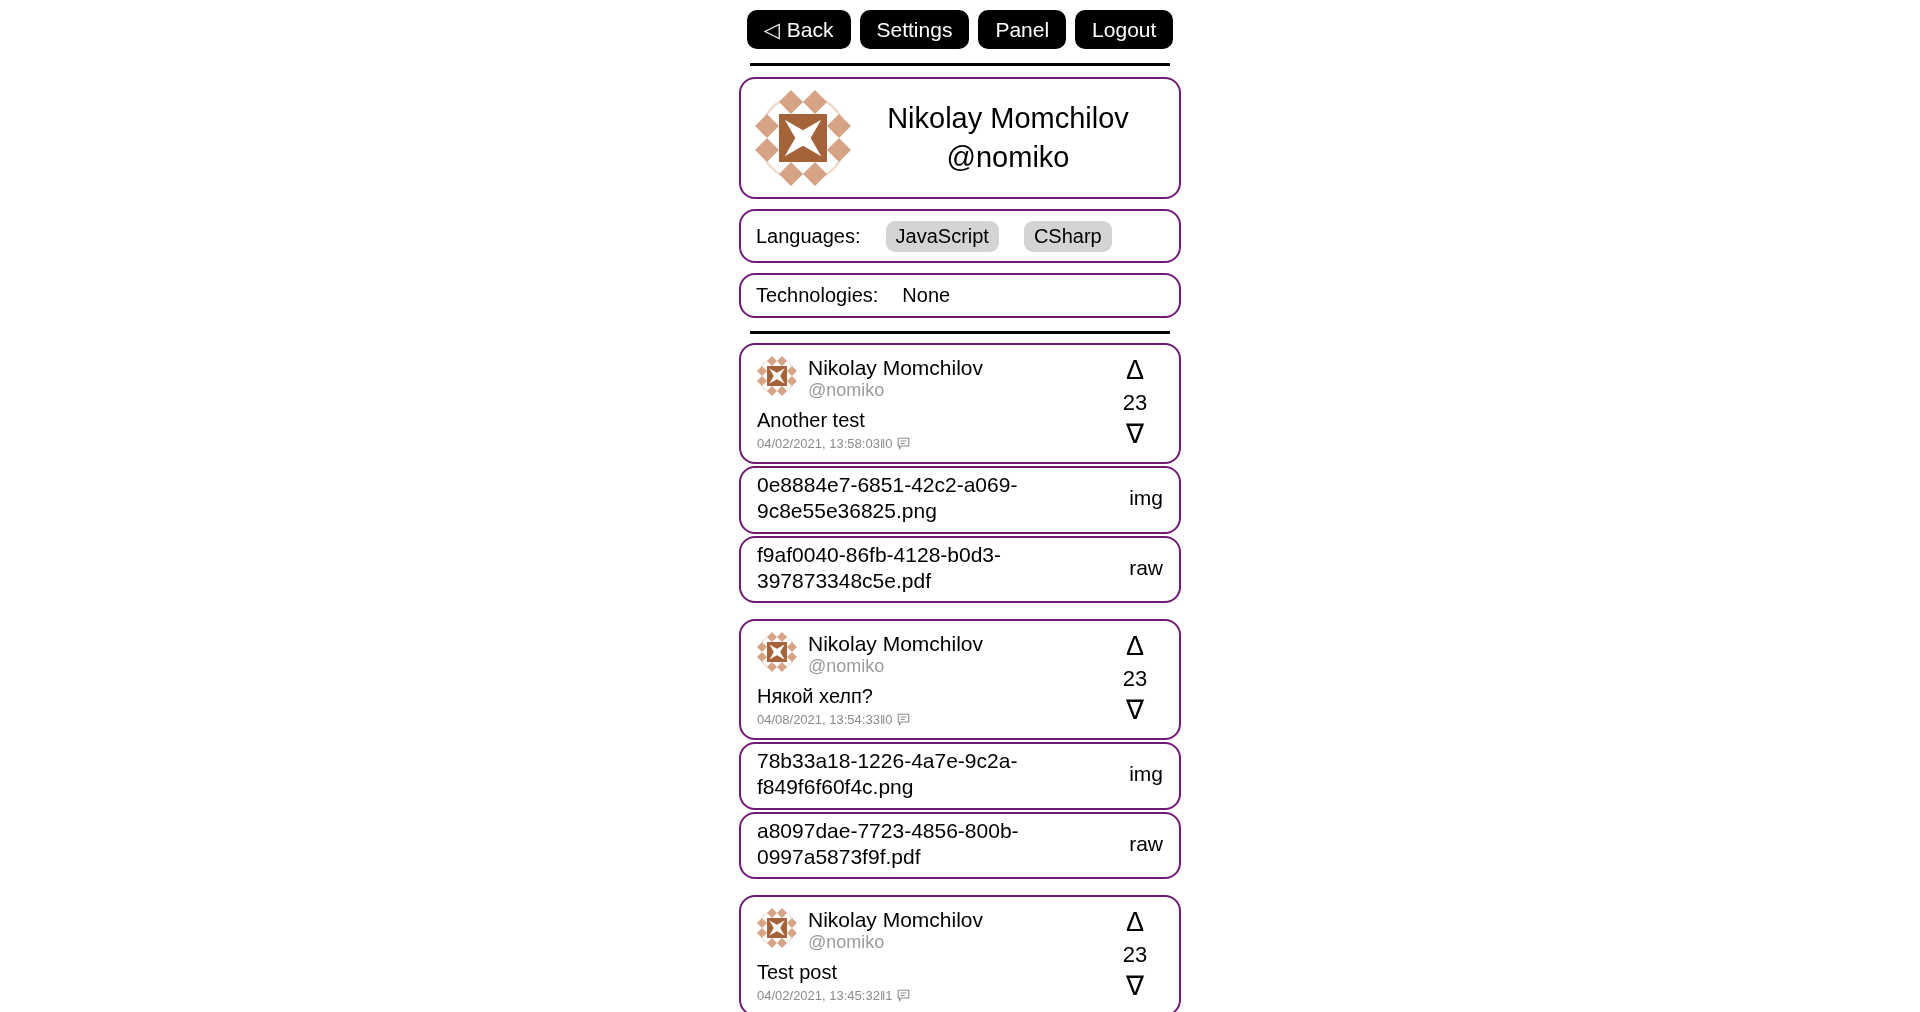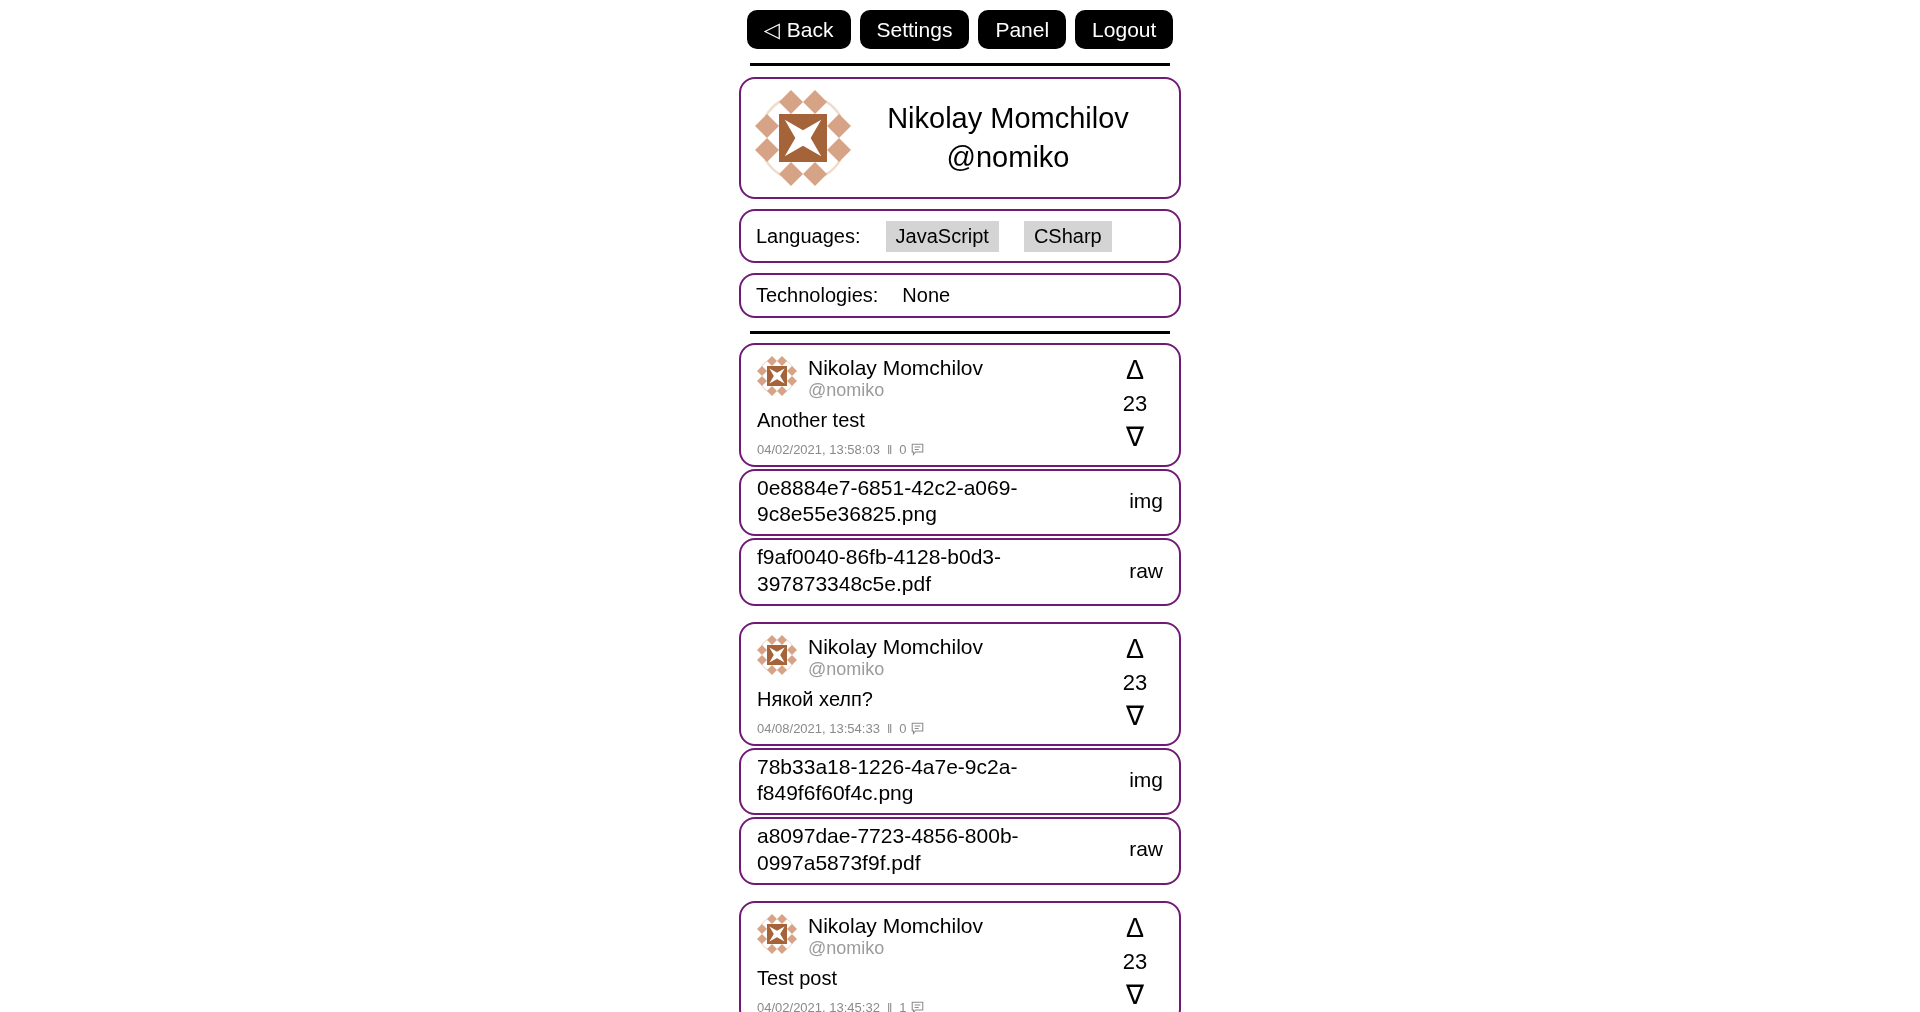--- a/index.html
+++ b/index.html
@@ -72,21 +72,21 @@
     align-items: center;
     gap: 25px;
     font-size: 20px;
     padding: 0 15px;
     margin-bottom: 10px;
   }
   .languages-card { height: 54px; }
   .tech-card { height: 45px; gap: 24px; }
   .tag {
     background: #d4d4d4;
-    border-radius: 0;
+    border-radius: 9px;
     padding: 4px 10px;
     display: inline-block;
   }
 
   
   .post-block { margin-bottom: 16px; }
   .post-card {
     display: flex;
     padding: 10px 16px 8px 16px;
     min-height: 121px;
@@ -94,22 +94,21 @@
   }
   .post-main { flex: 1; min-width: 0; }
   .author-row { display: flex; gap: 11px; align-items: flex-start; }
   .avatar-sm { width: 40px; height: 40px; flex: none; margin-top: 1px; display: block; }
   .author-name { font-size: 21px; line-height: 1.2; }
   .author-handle { font-size: 18px; color: #9b9b9b; line-height: 1.15; }
   .post-title { font-size: 20px; margin-top: 8px; }
   .post-meta {
     display: flex;
     align-items: flex-start;
-    gap: 7px;
-    margin-top: 10px;
+    margin-top: 4px;
     font-size: 13px;
     color: #8a8a8a;
   }
   .comment-wrap { display: inline-flex; align-items: center; gap: 4px; }
   .comment-icon svg { display: block; }
   .vote-col {
     width: 56px;
     flex: none;
     display: flex;
     flex-direction: column;

